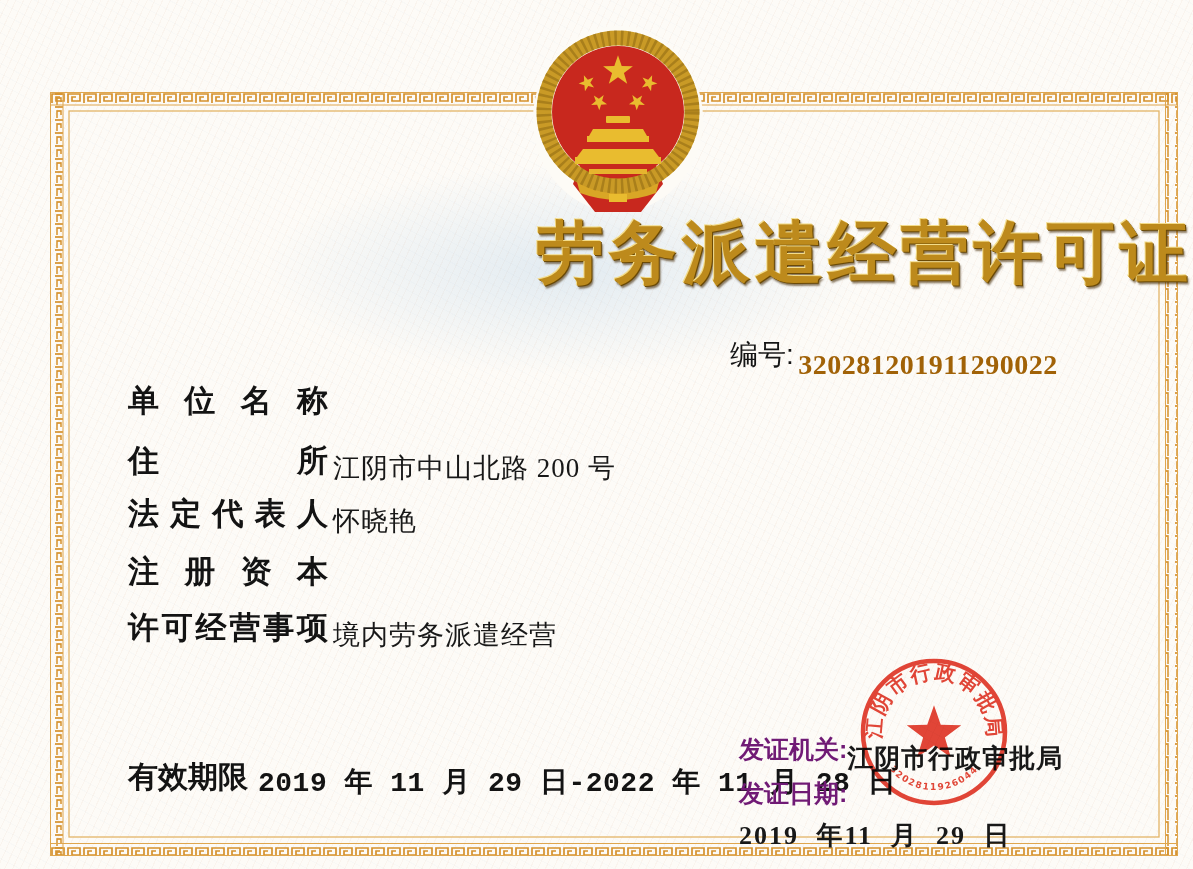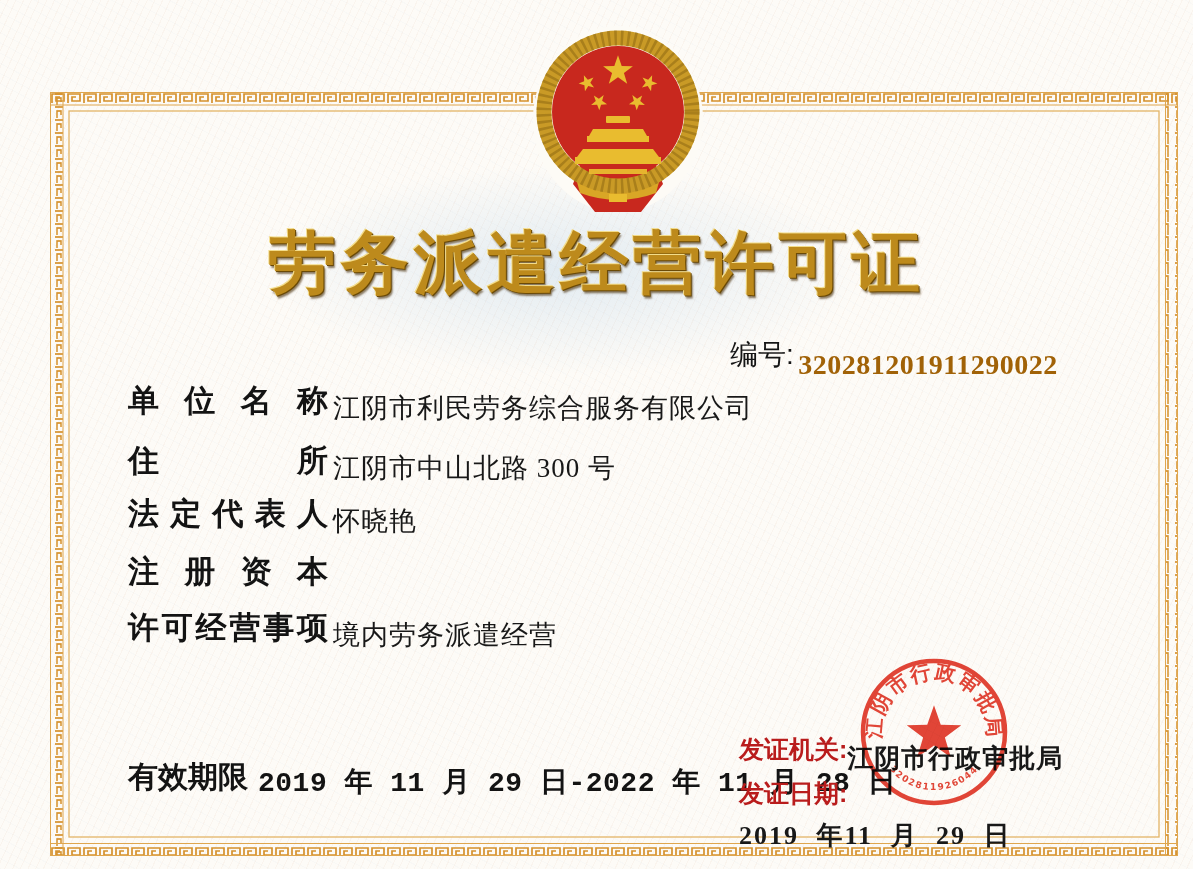--- a/index.html
+++ b/index.html
@@ -10,22 +10,22 @@
     position:relative;
   }
   .page{position:absolute;inset:0;background:#fdfbf7;}
   .texture{position:absolute;inset:0;pointer-events:none;}
   .hatch1{background:repeating-linear-gradient(115deg,rgba(205,140,95,0.06) 0 1px,transparent 1px 7px);}
   .hatch2{background:repeating-linear-gradient(28deg,rgba(170,195,220,0.05) 0 1px,transparent 1px 9px);}
   .blue-tint{background:radial-gradient(ellipse 430px 150px at 565px 270px,rgba(150,190,225,0.26),rgba(150,190,225,0) 70%);}
   .frame{position:absolute;left:50px;top:92px;}
   .emblem{position:absolute;left:533px;top:26px;z-index:3;}
   .title{
-    position:absolute;left:0;top:218px;width:100%;margin:0;
-    text-align:center;font-size:68px;font-weight:700;letter-spacing:5px;
+    position:absolute;left:0;top:208px;width:100%;margin:0;
+    text-align:right;font-size:68px;font-weight:700;letter-spacing:5px;
     color:#bd8a1c;
     text-shadow:-1px -1px 0 #f3dc8a,1px 1px 0 #6b4a06,2px 3px 2px rgba(66,40,2,0.6);
     z-index:2;white-space:nowrap;
   }
   .number-row{position:absolute;left:730px;top:336px;white-space:nowrap;z-index:2;}
   .num-label{font-size:28px;color:#151515;font-weight:500;vertical-align:top;text-align:right;}
   .num-value{
     display:inline-block;font-family:"Liberation Serif","DejaVu Serif",serif;
     font-size:28px;font-weight:600;color:#a16207;letter-spacing:0.5px;
     transform:translateY(13px);
@@ -43,21 +43,21 @@
   .validity{position:absolute;left:128px;top:757px;display:flex;align-items:flex-start;white-space:nowrap;z-index:2;text-align:center;}
   .v-label{font-size:30px;font-weight:700;color:#131313;flex:none;}
   .v-value{
     font-family:Liberation Mono, monospace;
     font-size:28px;font-weight:700;color:#131313;
     margin-left:10px;padding-top:6px;letter-spacing:0.5px;
   }
   .issue-line{position:absolute;left:739px;display:flex;align-items:flex-start;white-space:nowrap;z-index:2;}
   .issuer-line{top:733px;}
   .date-line{top:777px;flex-direction:column;}
-  .i-label{font-size:25px;font-weight:700;color:#b91c1c;flex:none;}
+  .i-label{font-size:25px;font-weight:700;color:#701a75;flex:none;}
   .i-value{
     font-family:"Liberation Serif","DejaVu Serif",serif;
     font-size:26px;font-weight:600;color:#181818;padding-top:8px;letter-spacing:1px;
   }
   .d-value{word-spacing:9px;letter-spacing:2px;}
   .stamp{position:absolute;left:856px;top:654px;z-index:5;opacity:0.93;mix-blend-mode:multiply;}
 </style>
 </head>
 <body>
 
@@ -120,28 +120,27 @@
     <span class="num-value">320281201911290022</span>
   </div>
 
   <div class="field-row" style="top:380px">
     <span class="f-label">
         <span>单</span>
         <span>位</span>
         <span>名</span>
         <span>称</span>
       </span>
-    <span class="f-value">江阴市利民劳务综合服务有限公司</span>
   </div>
   <div class="field-row" style="top:440px">
     <span class="f-label">
         <span>住</span>
         <span>所</span>
       </span>
-    <span class="f-value">江阴市中山北路 300 号</span>
+    <span class="f-value">江阴市中山北路 200 号</span>
   </div>
   <div class="field-row" style="top:493px">
     <span class="f-label">
         <span>法</span>
         <span>定</span>
         <span>代</span>
         <span>表</span>
         <span>人</span>
       </span>
     <span class="f-value">怀晓艳</span>

